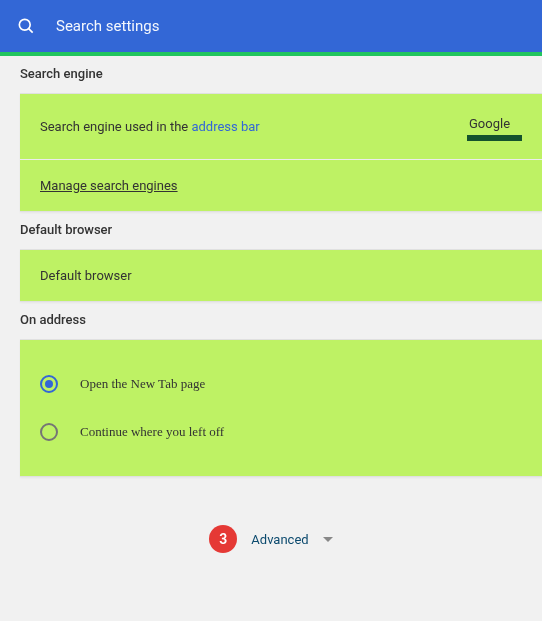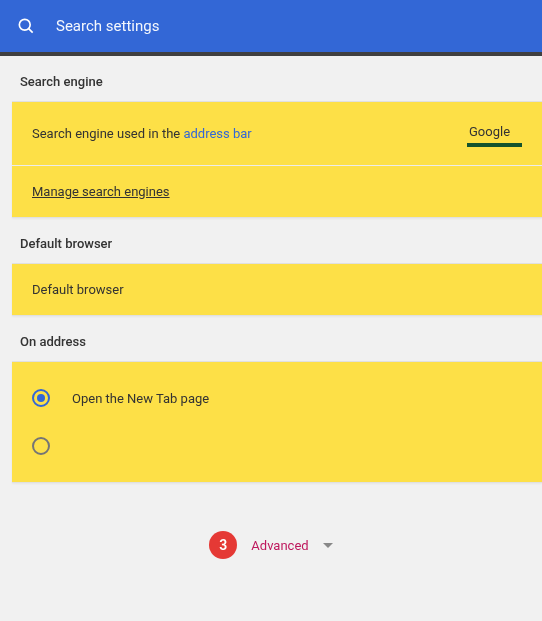--- a/index.html
+++ b/index.html
@@ -12,69 +12,69 @@
       font-size: 13px;
       color: #333;
     }
     .header {
       background: #3367d6;
       height: 56px;
       display: flex;
       align-items: center;
       padding: 0 16px;
       gap: 20px;
-      border-bottom: 4px solid #404040;
+      border-bottom: 4px solid #22c55e;
     }
     .header svg { flex-shrink: 0; }
     .header-text {
       color: #fff;
       font-size: 15px;
       font-weight: 400;
       opacity: 0.95;
     }
     .section-title {
-      padding: 18px 20px 12px 20px;
+      padding: 10px 20px 12px 20px;
       color: #333;
       font-size: 13px;
       font-weight: 500;
     }
     .card {
-      background: #fde047;
+      background: #bef264;
       border-top: 1px solid #e0e0e0;
       border-bottom: 1px solid #e0e0e0;
-      margin-left: 12px;
+      margin-left: 20px;
       box-shadow: 0 1px 2px rgba(0,0,0,0.05);
     }
     .row {
       padding: 18px 20px;
       display: flex;
       align-items: center;
       justify-content: space-between;
       font-size: 13px;
     }
     .row + .row {
       border-top: 1px solid #ececec;
       text-decoration: underline;
     }
     .row-text { color: #333; }
     .link { color: #3367d6; }
     .select-val {
       color: #333;
       font-size: 13px;
       padding: 4px 2px;
-      border-bottom: 4px solid #14532d;
+      border-bottom: 6px solid #14532d;
       min-width: 55px;
       text-align: left;
     }
     .subtext {
       color: #777;
       font-size: 13px;
       margin-top: 2px;
     }
-    .radio-list { padding: 12px 0; }
+    .radio-list { padding: 20px 0; font-family: Liberation Serif, serif; }
     .radio-row {
       display: flex;
       align-items: center;
       gap: 22px;
       padding: 15px 20px;
       font-size: 13px;
     }
     .radio-outer {
       width: 18px; height: 18px;
       border-radius: 50%;
@@ -105,21 +105,21 @@
       background: #e53935;
       color: #fff;
       font-weight: 600;
       font-size: 14px;
       display: flex;
       align-items: center;
       justify-content: center;
     }
     .advanced-label {
       font-size: 13px;
-      color: #be185d;
+      color: #0c4a6e;
     }
     .chevron {
       width: 0; height: 0;
       border-left: 5px solid transparent;
       border-right: 5px solid transparent;
       border-top: 5px solid #888;
     }
   </style>
 </head>
 <body>
@@ -155,20 +155,21 @@
 <div class="section-title">On address</div>
 <div class="card radio-list">
   <div class="radio-row">
     <div class="radio-outer checked">
         <div class="radio-inner"></div>
       </div>
     <span>Open the New Tab page</span>
   </div>
   <div class="radio-row">
     <div class="radio-outer"></div>
+    <span>Continue where you left off</span>
   </div>
 </div>
 
 <div class="advanced-bar">
   <div class="badge">3</div>
   <span class="advanced-label">Advanced</span>
   <div class="chevron"></div>
 </div>
 
 </body></html>

